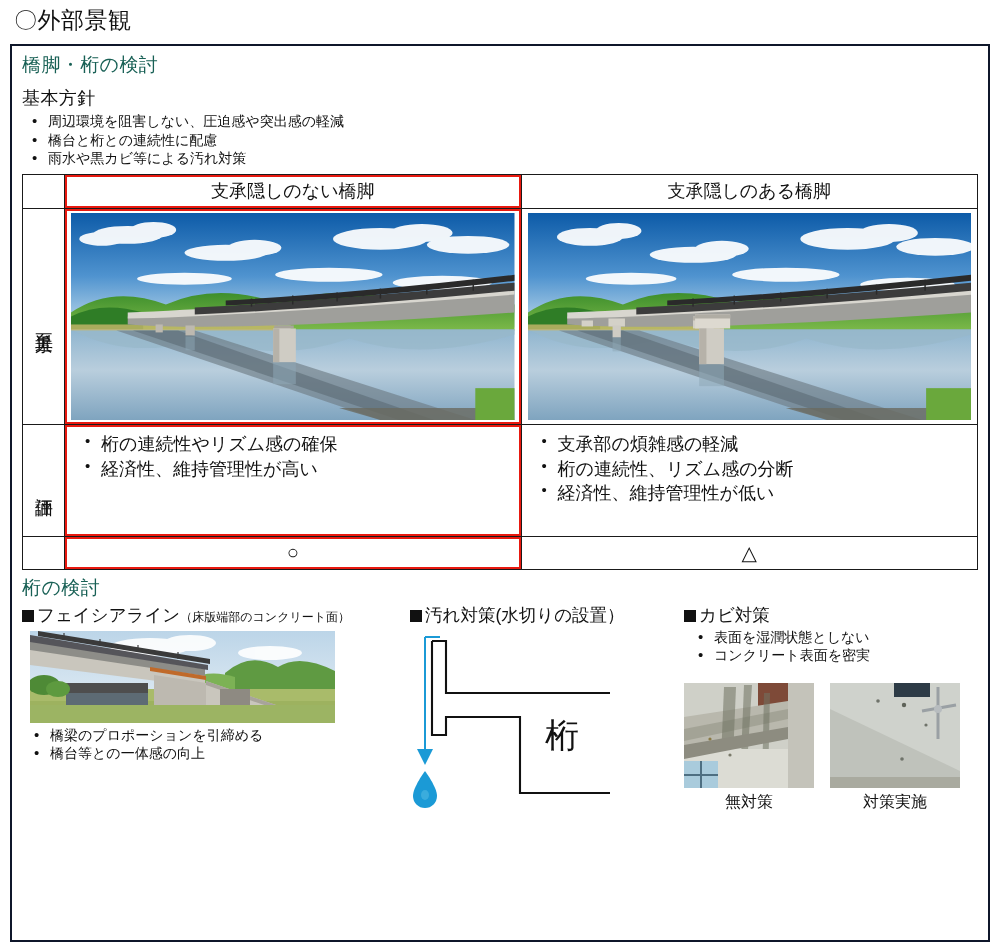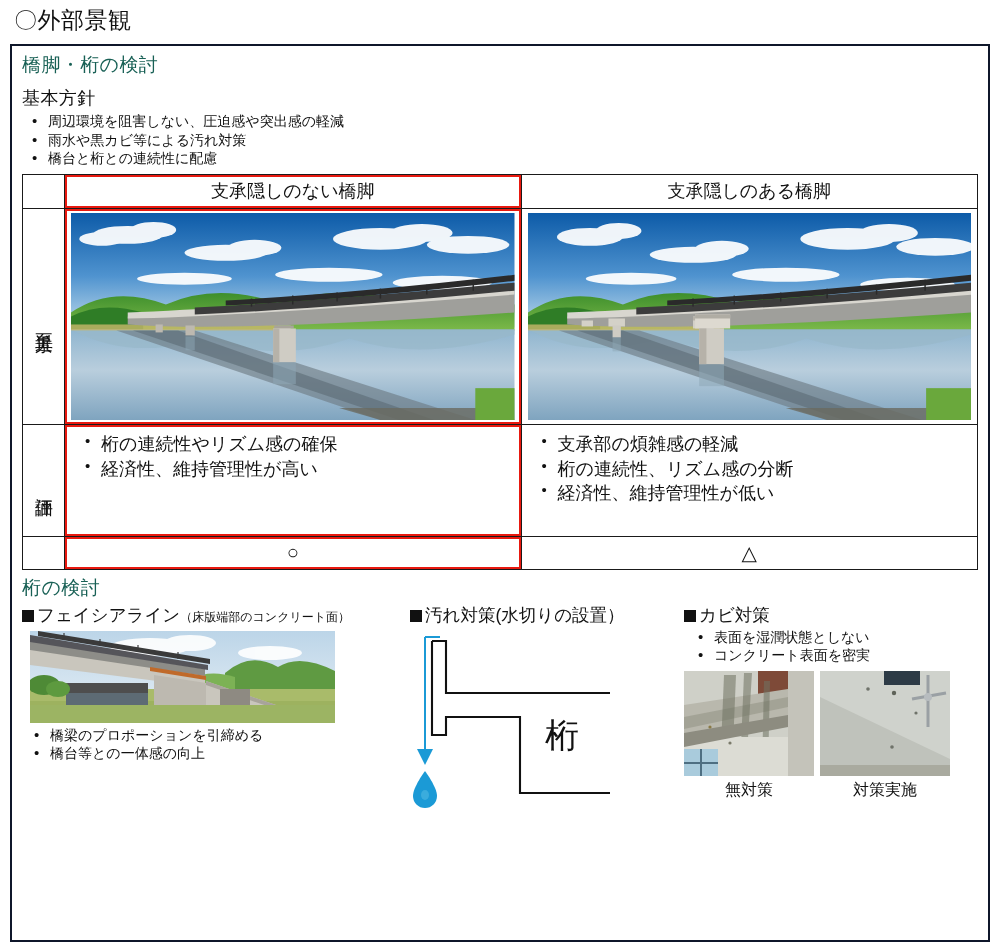--- a/index.html
+++ b/index.html
@@ -125,21 +125,21 @@
   .small-note { font-size: 12px; }
 
   #col-fascia  { position: absolute; left: 10px;  top: 0; width: 380px; }
   #col-drain   { position: absolute; left: 398px; top: 0; width: 272px; }
   #col-mold    { position: absolute; left: 672px; top: 0; width: 300px; }
 
   #fascia-photo { width: 305px; height: 92px; display: block; margin: 4px 0 2px 8px; }
 
   #drain-svg { display: block; margin-top: 8px; }
 
-  .mold-photos { display: flex; gap: 6px; margin-top: 4px; }
+  .mold-photos { display: flex; gap: 16px; margin-top: 16px; }
   .mold-photos figure { margin: 0; }
   .mold-photos svg { display: block; width: 130px; height: 105px; }
   .mold-photos figcaption {
     text-align: center;
     font-size: 16px;
     padding-top: 4px;
   }
 </style>
 </head>
 <body>
@@ -147,22 +147,22 @@
 <div id="page-title">〇外部景観</div>
 
 <div id="outer-frame">
 
   <div class="sec-head">橋脚・桁の検討</div>
 
   <div class="sub-head">基本方針</div>
 
   <ul class="bul">
     <li>周辺環境を阻害しない、圧迫感や突出感の軽減</li>
+    <li>橋台と桁との連続性に配慮</li>
     <li>雨水や黒カビ等による汚れ対策</li>
-    <li>橋台と桁との連続性に配慮</li>
   </ul>
 
 
   <table id="compare-table">
     <tbody>
         <tr>
       <td class="rowlabel" style="border-top:1.6px solid #1a1a1a;"></td>
       <th class="colhead hl">支承隠しのない橋脚</th>
       <th class="colhead">支承隠しのある橋脚</th>
     </tr>

